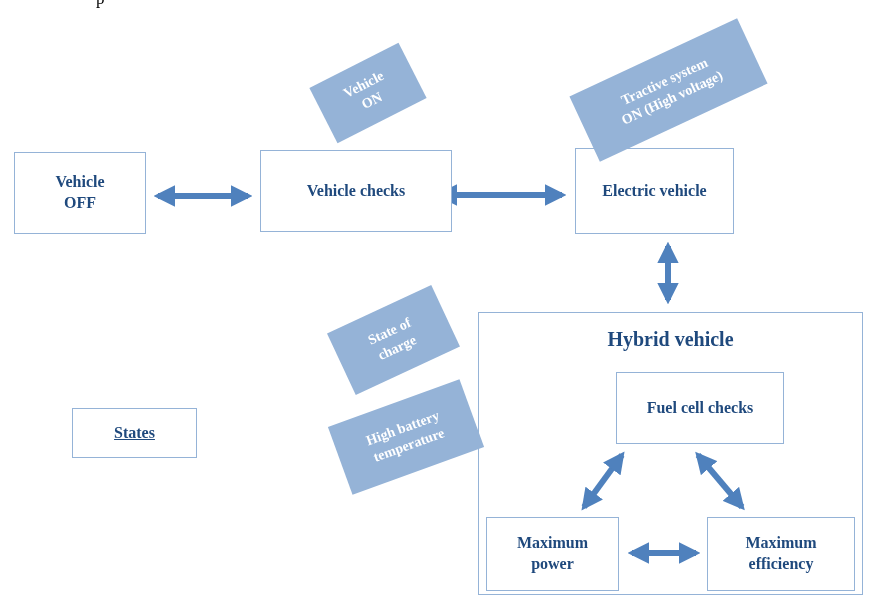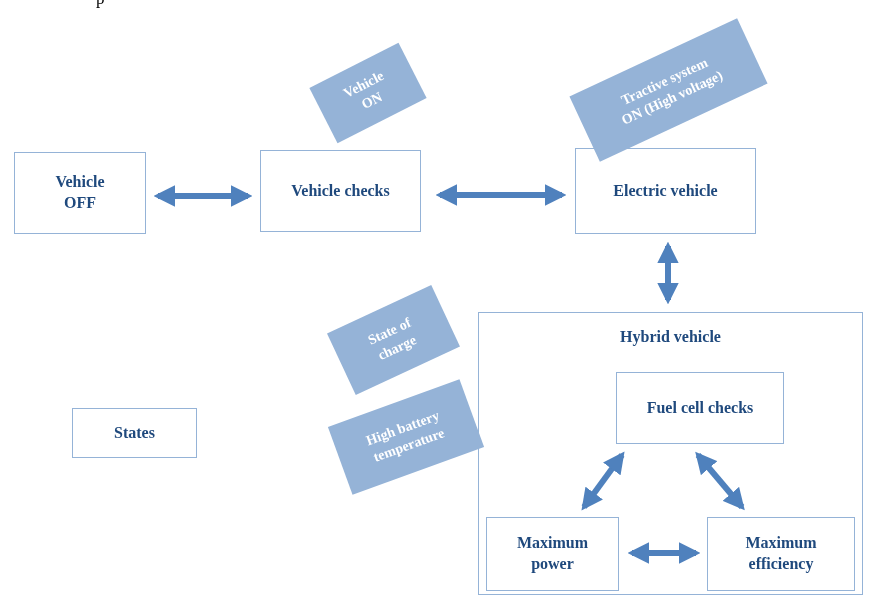--- a/index.html
+++ b/index.html
@@ -36,21 +36,21 @@
   }
 
   .container-title {
     position: absolute;
     left: 478px;
     top: 328px;
     width: 385px;
     text-align: center;
     color: #1f497d;
     font-weight: bold;
-    font-size: 16px;
+    font-size: 20px;
   }
 
   .premise-box {
     position: absolute;
     background: #95b3d7;
     color: #ffffff;
     font-weight: bold;
     font-size: 14px;
     line-height: 1.3;
     display: flex;
@@ -64,20 +64,21 @@
   .legend-box {
     position: absolute;
     left: 72px;
     width: 125px;
     height: 50px;
     display: flex;
     align-items: center;
     justify-content: center;
     font-weight: bold;
     font-size: 16px;
+    text-decoration: underline;
   }
   .legend-states {
     top: 408px;
     background: #ffffff;
     border: 1.5px solid #95b3d7;
     color: #1f497d;
   }
   .legend-premises {
     top: 477px;
     background: #95b3d7;
@@ -119,23 +120,23 @@
       <line x1="668" y1="246" x2="668" y2="300" marker-start="url(#arrow)" marker-end="url(#arrow)"></line>
       <line x1="622" y1="455" x2="584" y2="507" marker-start="url(#arrow)" marker-end="url(#arrow)"></line>
       <line x1="698" y1="455" x2="742" y2="507" marker-start="url(#arrow)" marker-end="url(#arrow)"></line>
       <line x1="632" y1="553" x2="696" y2="553" marker-start="url(#arrow)" marker-end="url(#arrow)"></line>
     </g>
   </svg>
 
   <div class="state-box" style="left:14px; top:152px; width:132px; height:82px;">Vehicle
 OFF</div>
 
-  <div class="state-box" style="left:260px; top:150px; width:161px; height:82px;">Vehicle checks</div>
+  <div class="state-box" style="left:260px; top:150px; width:192px; height:82px;">Vehicle checks</div>
 
-  <div class="state-box" style="left:575px; top:148px; width:181px; height:86px;">Electric vehicle</div>
+  <div class="state-box" style="left:575px; top:148px; width:159px; height:86px;">Electric vehicle</div>
 
   <div class="container-box" style="left:478px; top:312px; width:385px; height:283px;"></div>
   <div class="container-title">Hybrid vehicle</div>
 
   <div class="state-box" style="left:582px; top:372px; width:168px; height:72px;margin-left:34px;">Fuel cell checks</div>
 
   <div class="state-box" style="left:486px; top:517px; width:133px; height:74px;">Maximum
 power</div>
 
   <div class="state-box" style="left:707px; top:517px; width:148px; height:74px;">Maximum

